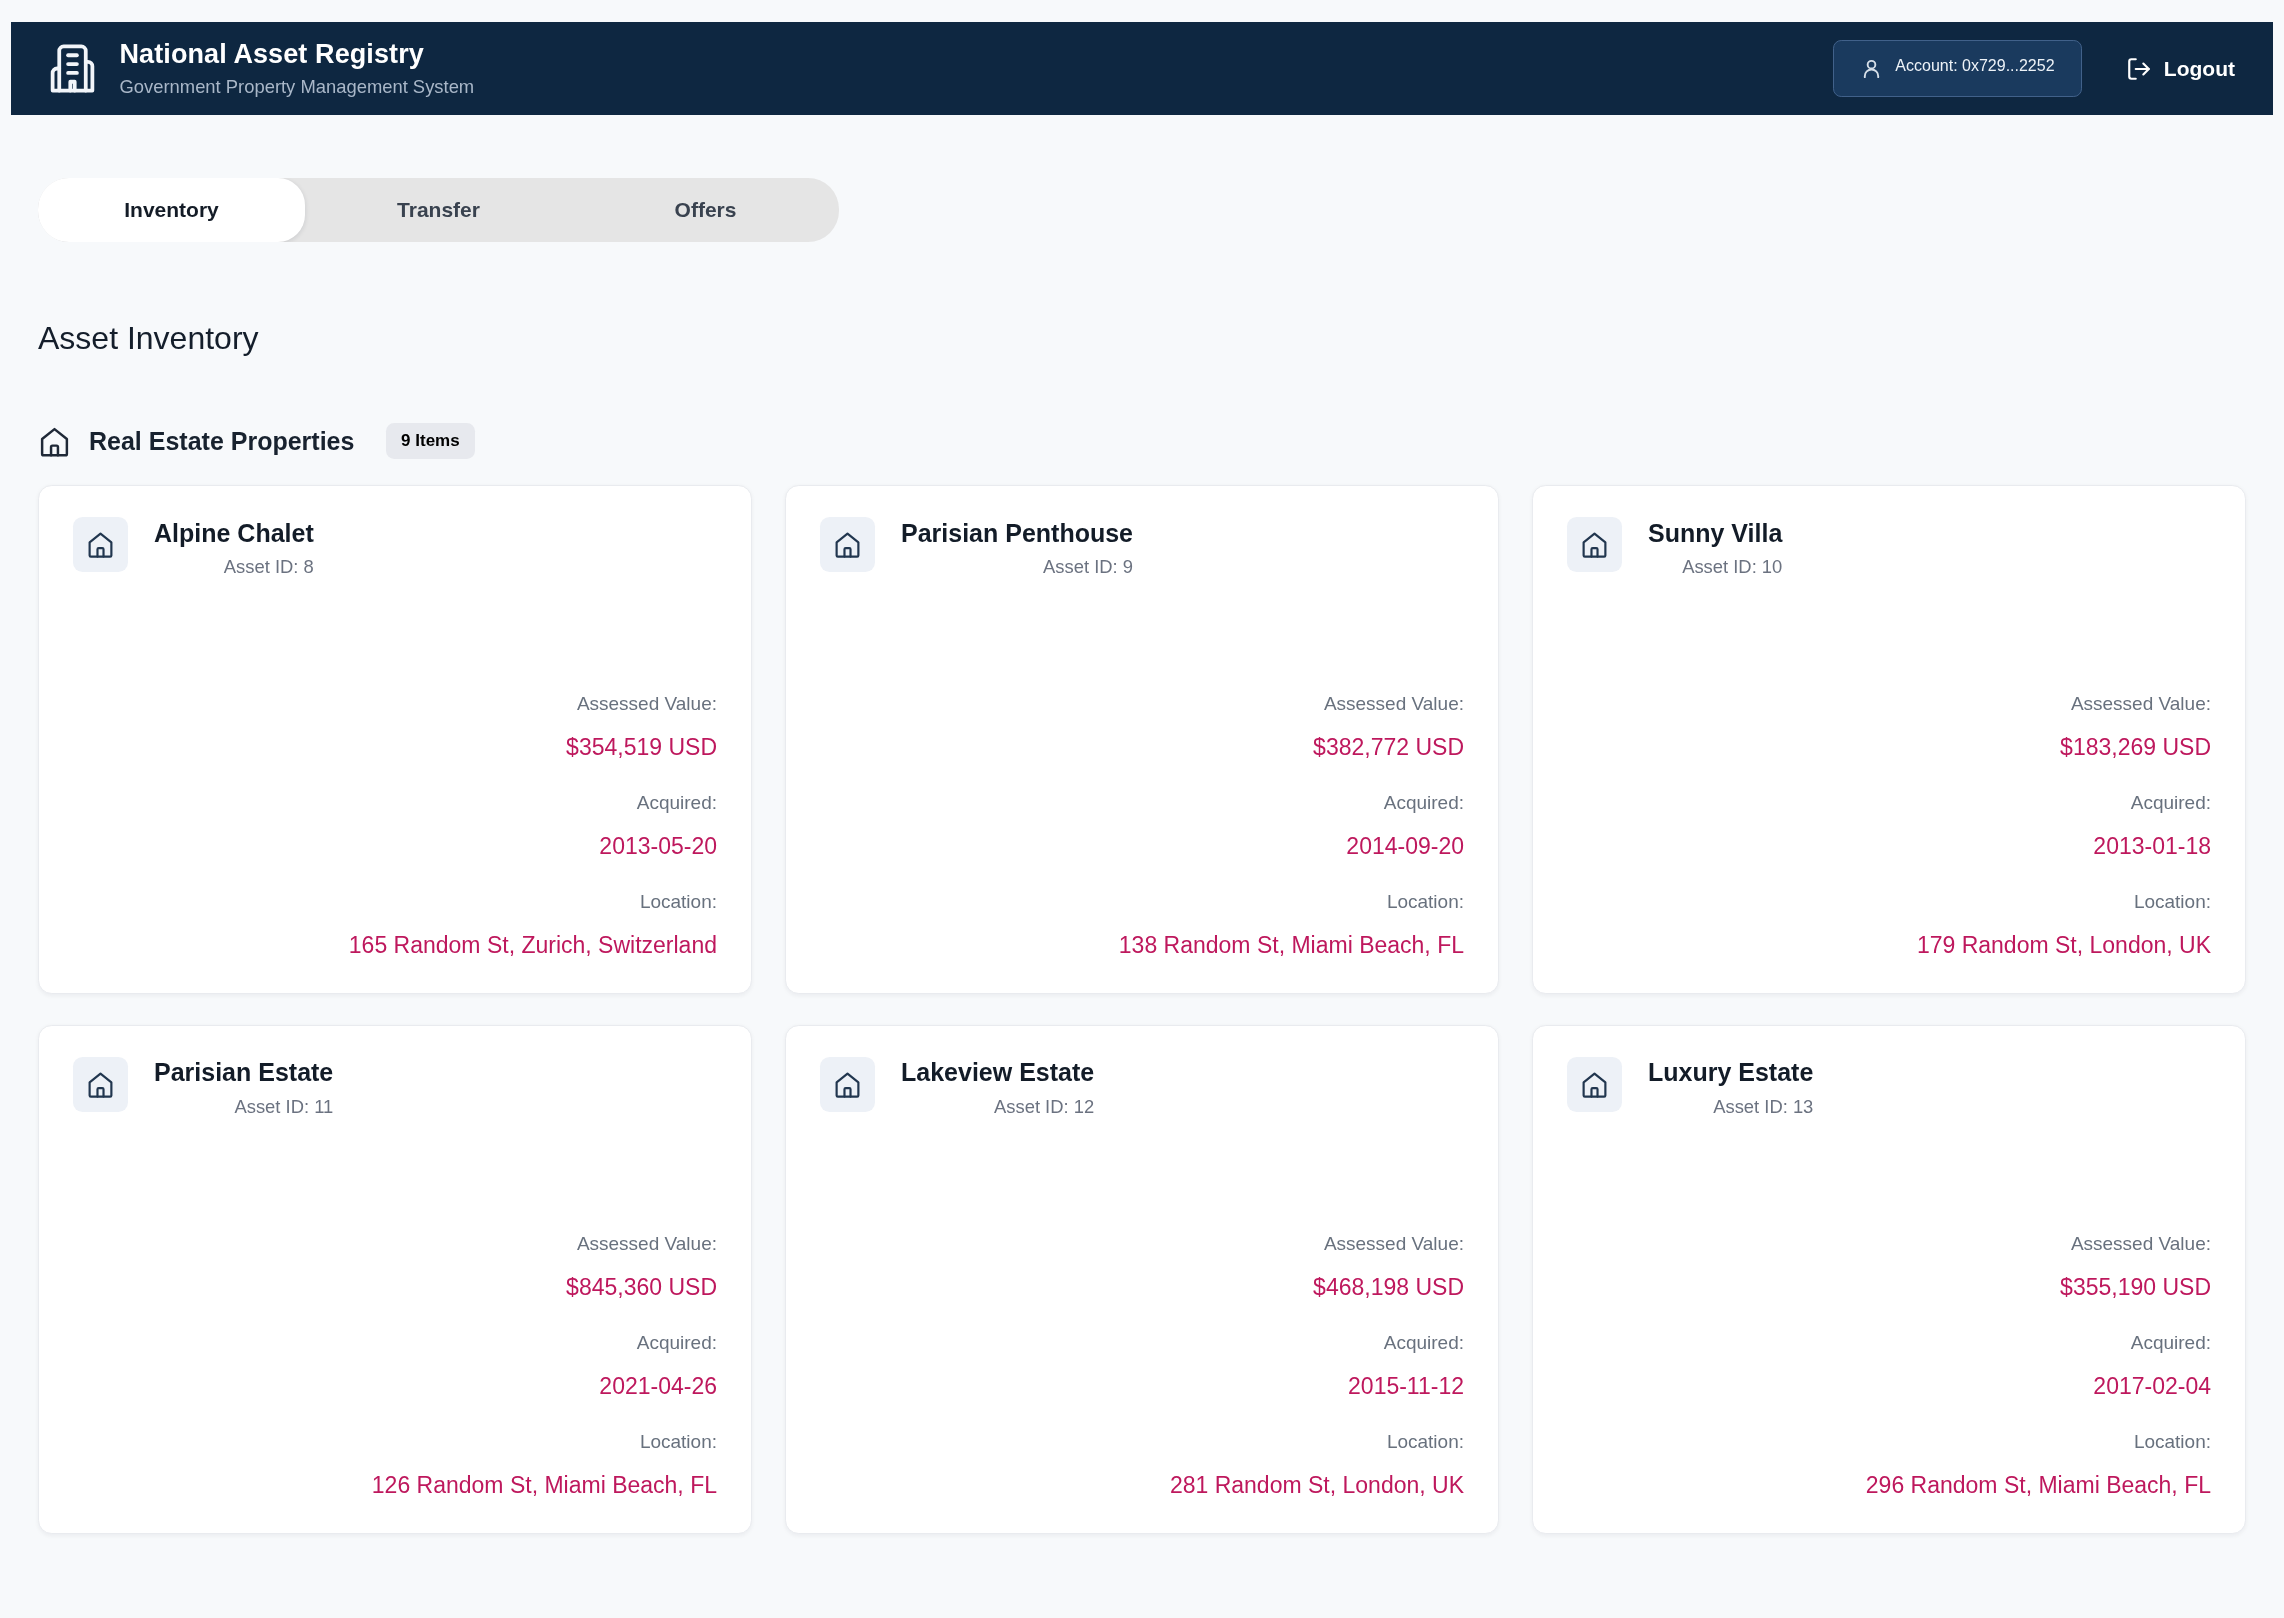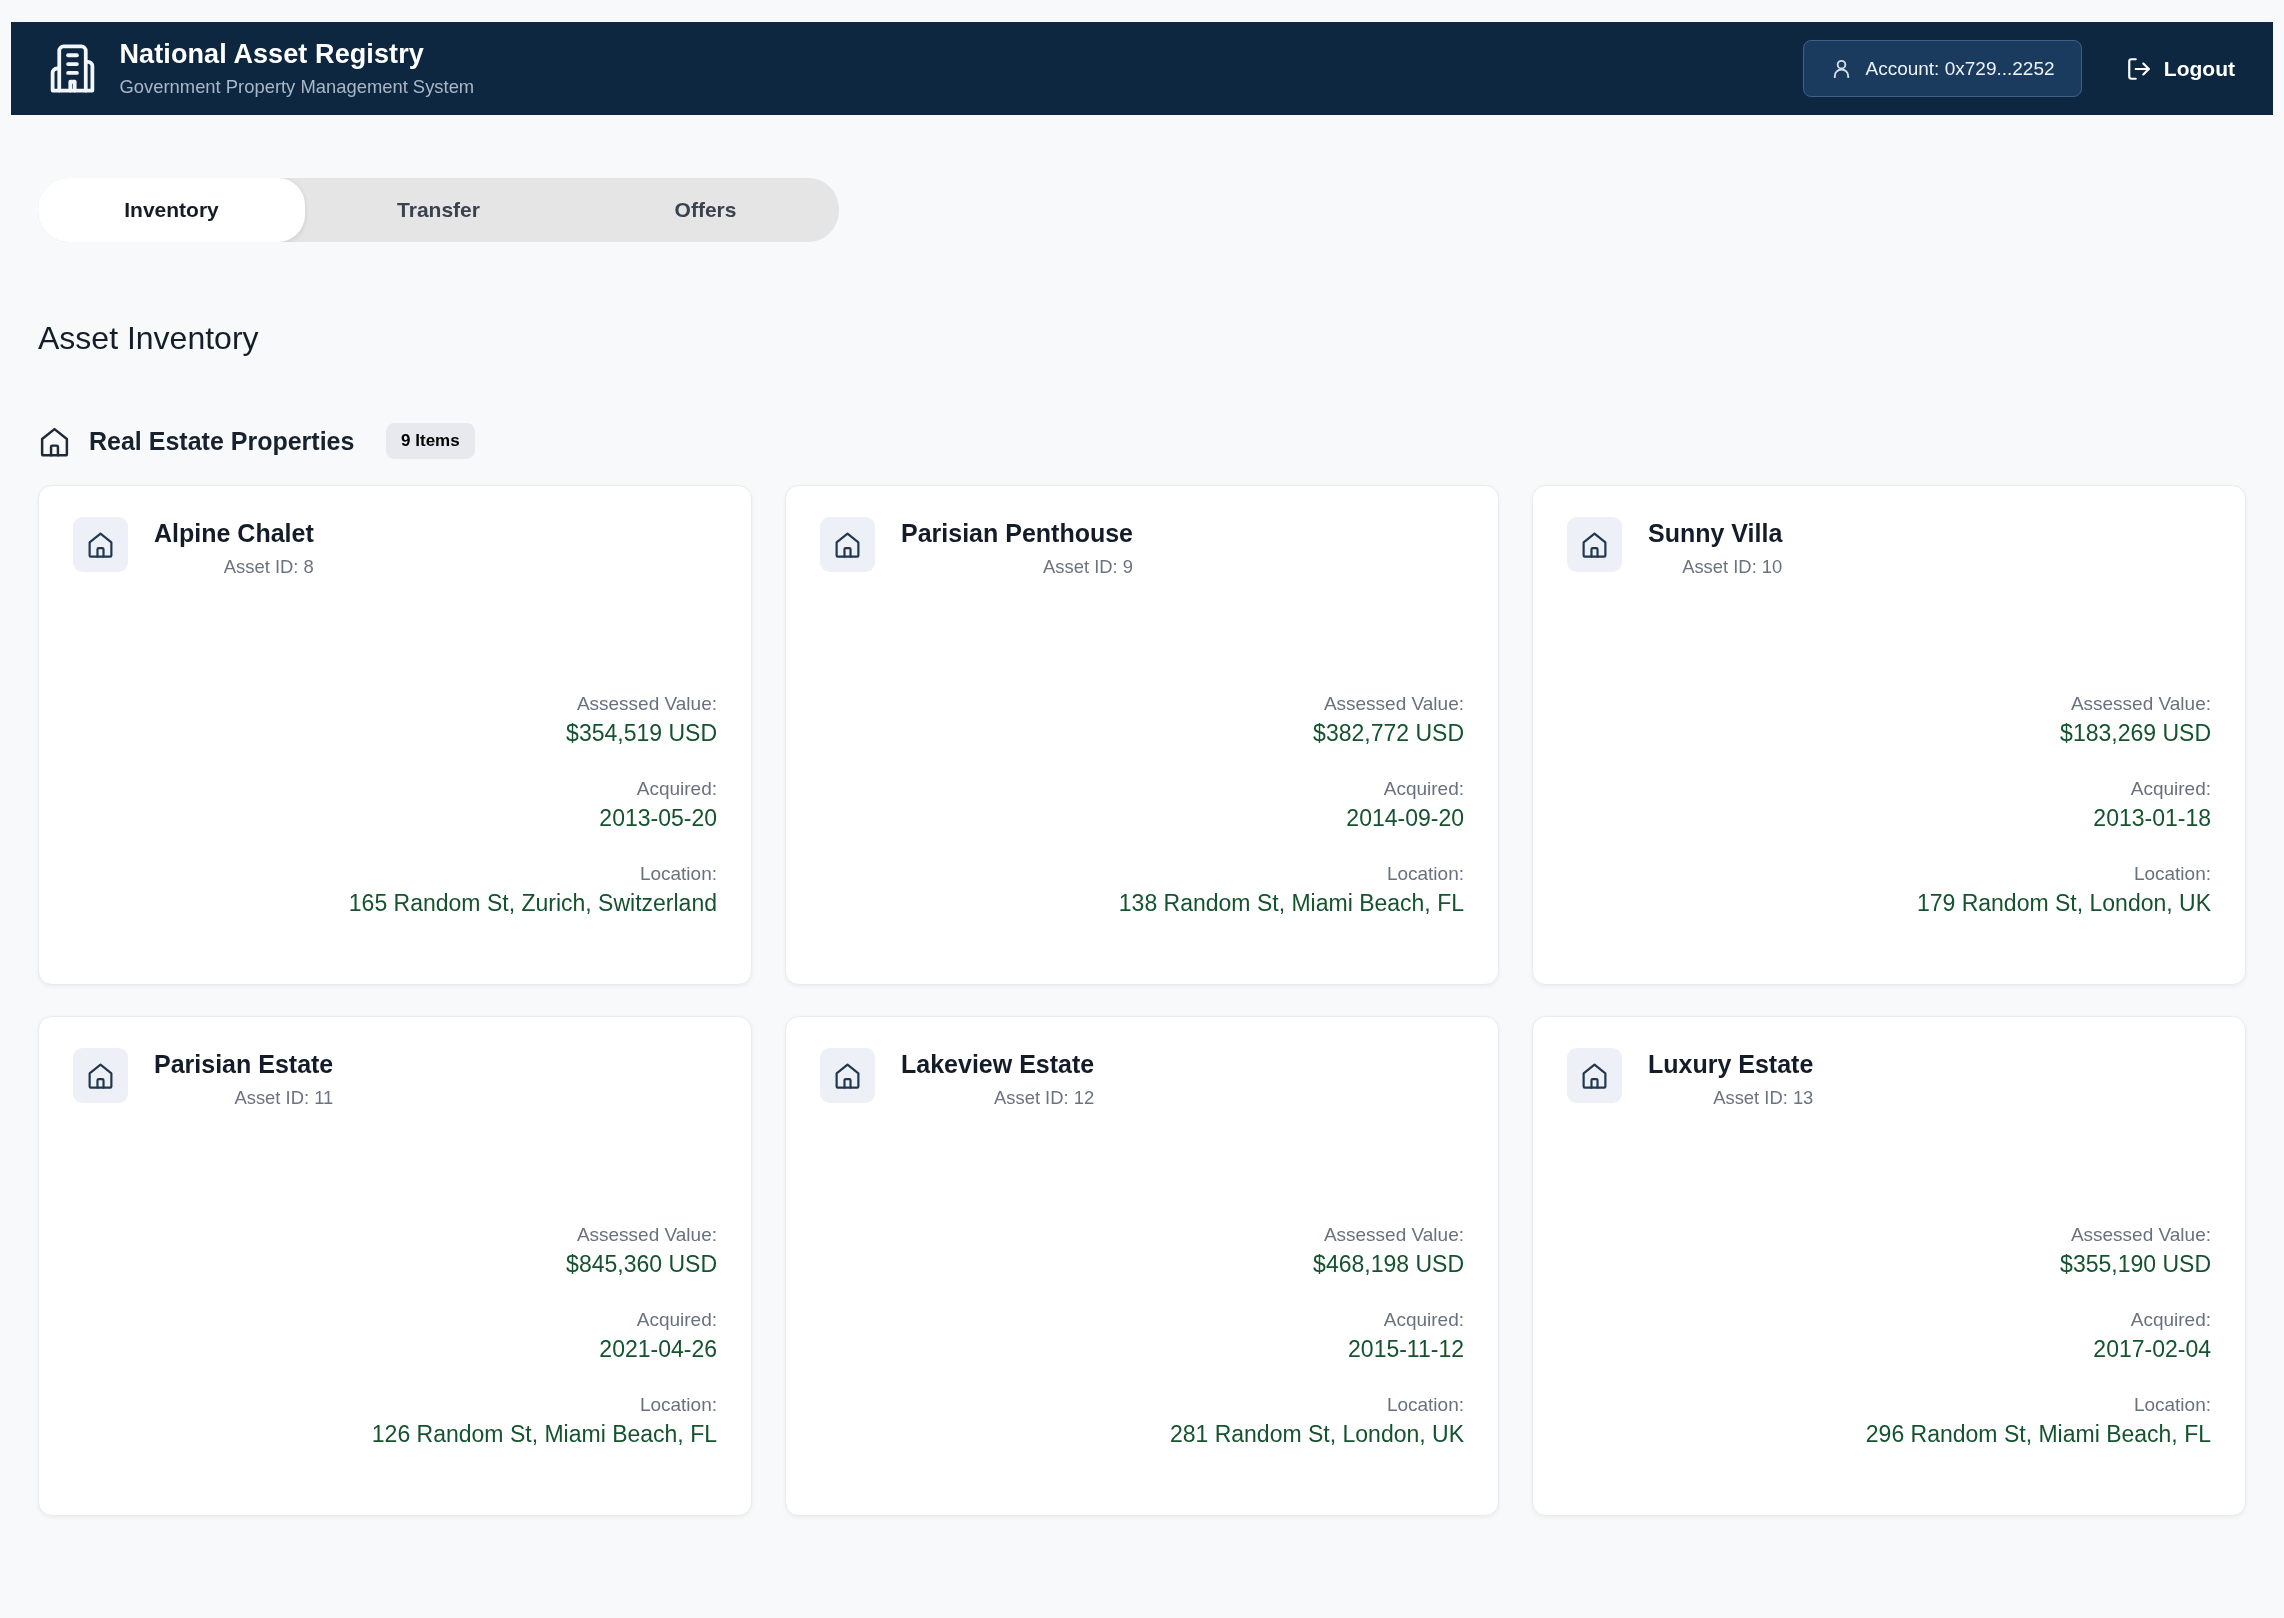--- a/index.html
+++ b/index.html
@@ -20,27 +20,27 @@
     justify-content: space-between;
     padding: 0 38px 0 35px;
   }
   .brand { display: flex; align-items: center; gap: 20.5px; }
   .brand-icon { width: 53px; height: 53px; color: #f2f5f9; flex: 0 0 auto; }
   .brand-icon svg { width: 100%; height: 100%; }
   .brand-title { color: #ffffff; font-size: 27px; font-weight: 700; letter-spacing: 0.1px; }
   .brand-subtitle { color: #a9b7c8; font-size: 18.4px; margin-top: 6.8px; }
   .header-right { display: flex; align-items: center; gap: 44px; }
   .account-chip {
-    display: flex; align-items: flex-end; gap: 12.3px;
+    display: flex; align-items: flex-start; gap: 12.3px;
     background: #1a3a5e;
     border: 1.4px solid #41618a;
     border-radius: 8.2px;
     padding: 16.4px 26px;
     color: #eef3f8;
-    font-size: 19px;
+    font-size: 16px;
     cursor: pointer;
   }
   .account-chip svg { width: 23px; height: 23px; color: #d5dee8; }
   .logout-btn {
     display: flex; align-items: center; gap: 12.3px;
     background: transparent; border: none;
     color: #ffffff; font-size: 21px; font-weight: 700;
     cursor: pointer;
   }
   .logout-btn svg { width: 26px; height: 26px; }
@@ -104,21 +104,21 @@
     display: flex; align-items: center; justify-content: center;
     flex: 0 0 auto;
   }
   .card-icon-box svg { width: 29px; height: 29px; color: #21364f; }
   .card-name { font-size: 25px; font-weight: 600; color: #131c28; padding-top: 1.4px; }
   .card-id { margin-top: 8.2px; font-size: 18.4px; color: #6b7280; }
   .card-details { margin-top: 115px; }
   .detail-group { margin-bottom: 31px; }
   .detail-group:last-child { margin-bottom: 0; }
   .detail-label { font-size: 19px; color: #68717e; }
-  .detail-value { margin-top: 5px; font-size: 23px; color: #14532d; }
+  .detail-value { margin-top: 19px; font-size: 23px; color: #be185d; }
 </style>
 </head>
 <body>
 
 <header class="app-header">
   <div class="brand">
     <span class="brand-icon">
       <svg viewBox="0 0 24 24" fill="none" stroke="currentColor" stroke-width="1.7" stroke-linecap="round" stroke-linejoin="round">
         <path d="M6 22V4a2 2 0 0 1 2-2h8a2 2 0 0 1 2 2v18Z"></path>
         <path d="M6 12H5a2 2 0 0 0-2 2v8h3"></path>

